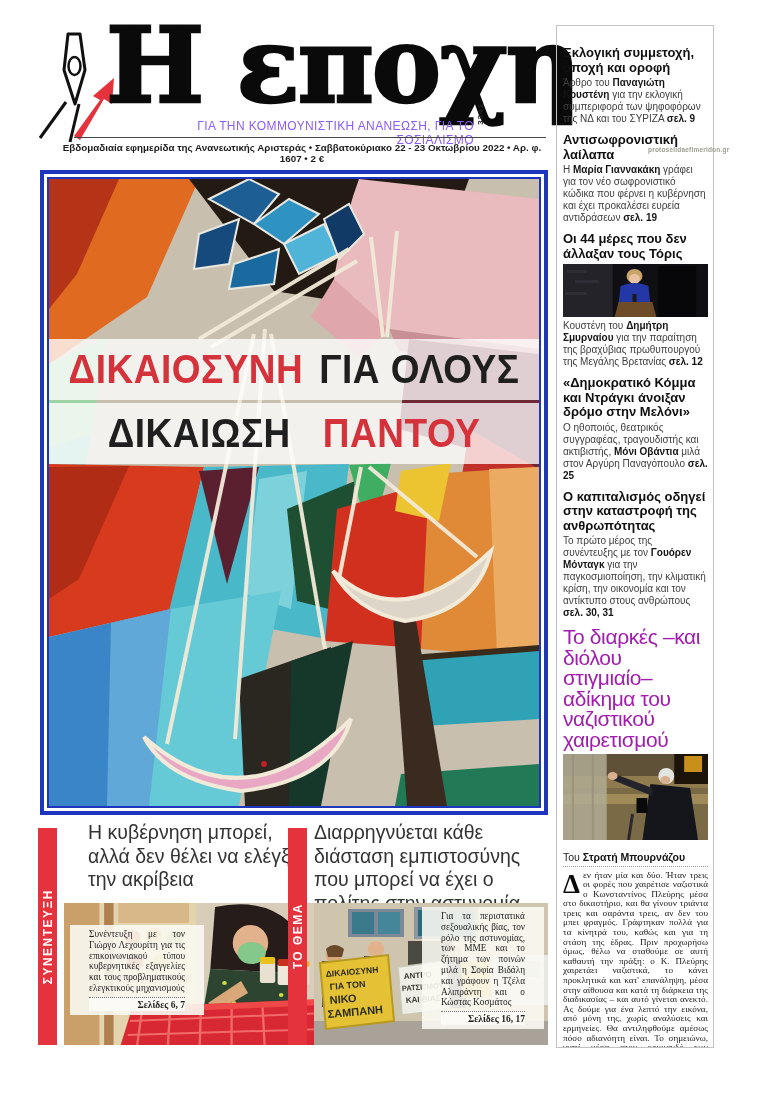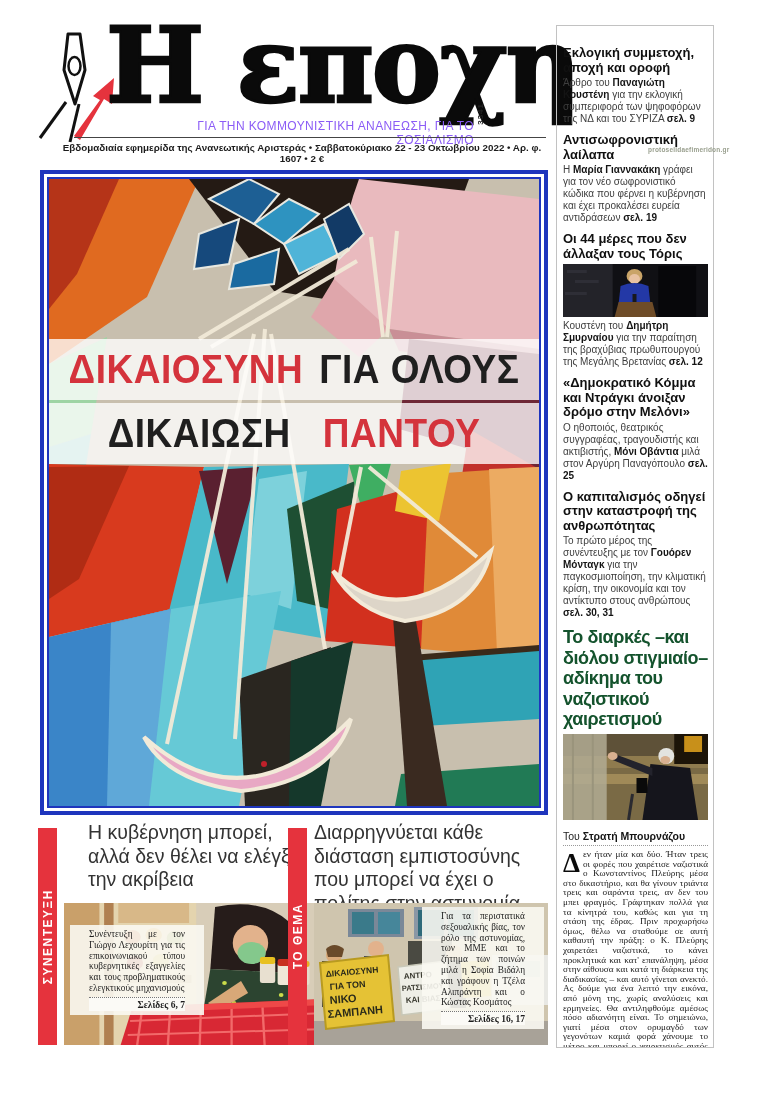--- a/index.html
+++ b/index.html
@@ -31,21 +31,21 @@
   .band .red{color:#d4333c;} .band .blk{color:#1f1f1f;}
 
   
   .sidebar{position:absolute;left:556px;top:25px;width:158px;height:1023px;box-sizing:border-box;
     border:1px solid #c2c2c2;padding:20px 5px 0 6px;overflow:hidden;}
   .sb-item{margin-bottom:8px;}
   .sb-title{font-size:13px;line-height:14.5px;font-weight:bold;color:#101010;margin:0 0 2px 0;}
   .sb-body{font-size:10px;line-height:12px;color:#3d3d3d;margin:0;}
   .sb-body .b,.ov-text .b,.byline .b{font-weight:bold;color:#141414;}
   .sb-photo{width:100%;display:block;margin:3px 0 3px 0;}
-  .feat-headline{font-size:18px;line-height:20.5px;font-weight:bold;color:#14532d;
+  .feat-headline{font-size:21px;line-height:20.5px;font-weight:normal;color:#a21caf;
     letter-spacing:-.4px;margin:2px 0 4px 0;}
   .byline{font-size:10.5px;color:#222;padding-bottom:3px;border-bottom:1px dotted #999;margin-bottom:3px;}
   .serif-body{font-family:"Liberation Serif",serif;font-size:9.2px;line-height:9.6px;
     text-align:justify;color:#1a1a1a;margin:4px 0 0 0;}
   .dropcap{float:left;font-size:27px;line-height:25px;font-weight:bold;margin:1px 3px 0 0;color:#0a0a0a;}
   .watermark{position:absolute;left:648px;top:146px;font-size:6.5px;color:#9aa08f;
     letter-spacing:.2px;z-index:5;font-weight:bold;}
 
   
   .kicker-bar{position:absolute;top:828px;width:19px;height:217px;background:#e5333d;

